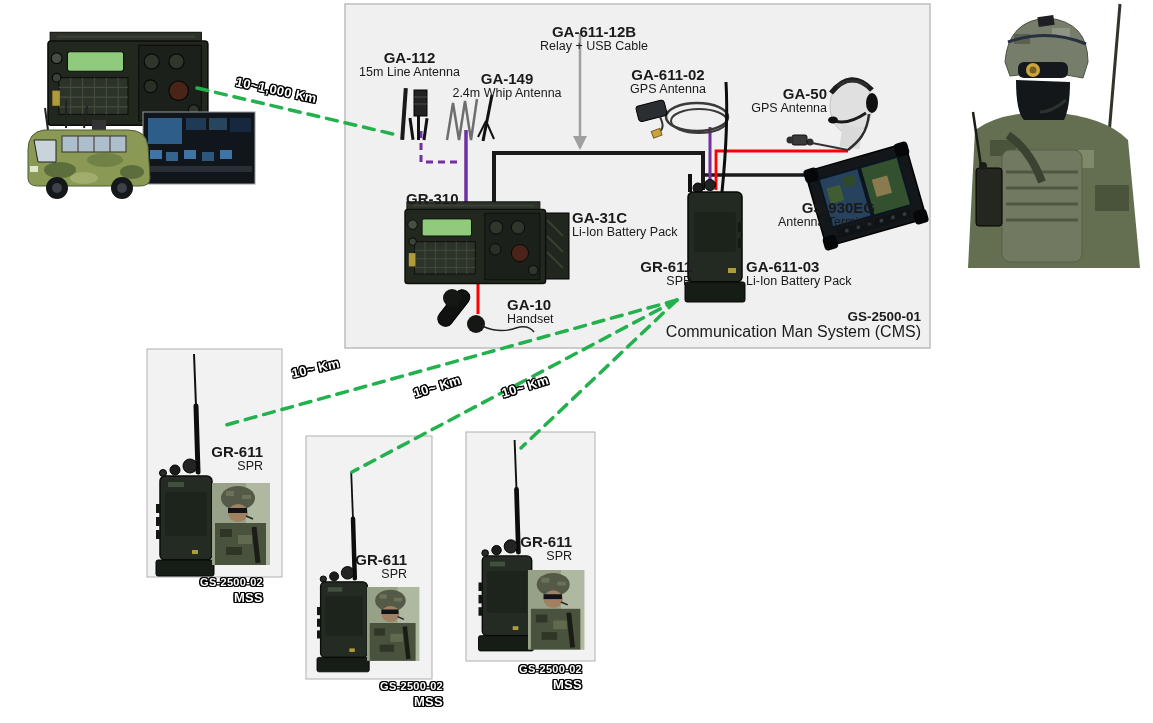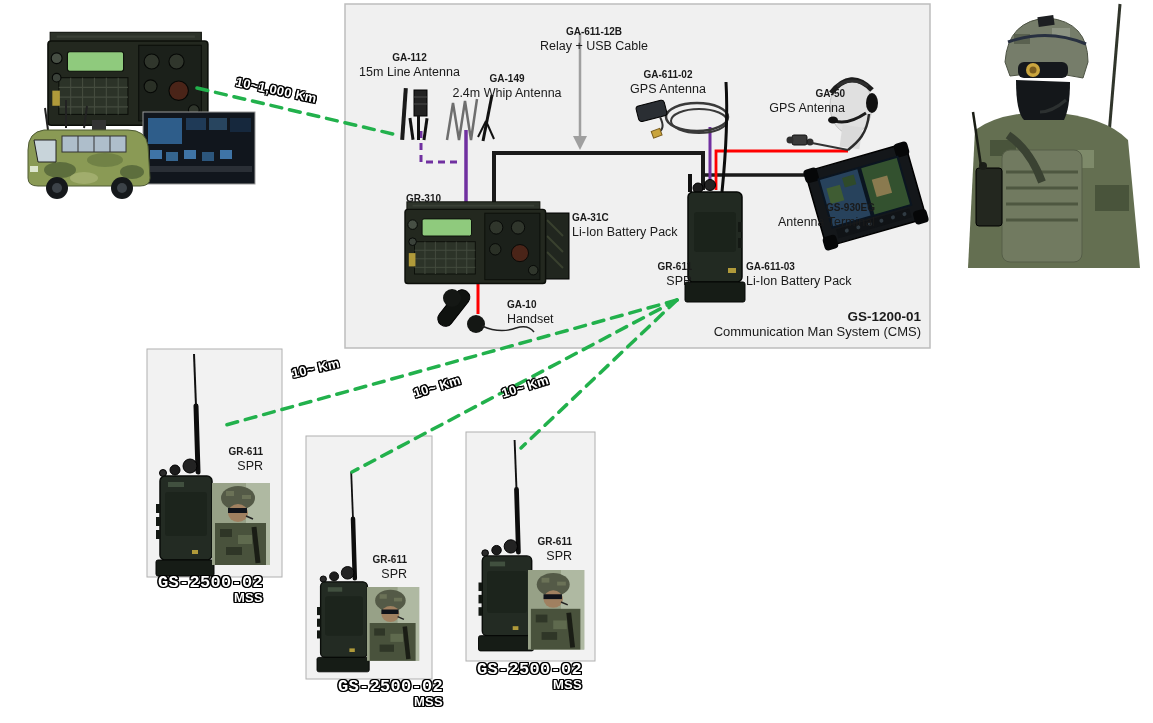--- a/index.html
+++ b/index.html
@@ -2,32 +2,32 @@
 <html><head>
 <meta charset="utf-8">
 <style>
   html,body{margin:0;padding:0;background:#fff;}
   body{width:1153px;height:723px;position:relative;overflow:hidden;
        font-family:"Liberation Sans",sans-serif;}
   #stage{position:absolute;inset:0;width:1153px;height:723px;}
   #art{position:absolute;left:0;top:0;}
   .lbl{position:absolute;color:#1a1a1a;font-size:12.5px;line-height:15px;
        white-space:nowrap;z-index:5;}
-  .lbl .model{font-weight:bold;font-size:10px;display:block;}
+  .lbl .model{font-weight:bold;font-size:15px;display:block;}
   .lbl .desc{display:block;}
   .center{text-align:center;}
   .right{text-align:right;}
   .big .model{font-size:13.5px;}
-  .big .desc{font-size:13px;}
+  .big .desc{font-size:16px;}
   .outl{color:#fff;font-weight:bold;font-size:13px;letter-spacing:.3px;
         text-shadow:-1.2px -1.2px 0 #000,1.2px -1.2px 0 #000,
                     -1.2px 1.2px 0 #000,1.2px 1.2px 0 #000,
                     -1.2px 0 0 #000,1.2px 0 0 #000,
                     0 -1.2px 0 #000,0 1.2px 0 #000;}
-  .outl .model{font-size:17px;font-family:Liberation Mono, monospace;}
+  .outl .model{font-size:11px;}
   .rng{transform-origin:left center;}
 </style>
 </head>
 <body>
 
 <div id="stage">
 
 <svg id="art" width="1153" height="723" viewBox="0 0 1153 723">
   <defs>
 
@@ -296,21 +296,21 @@
   <span class="desc">2.4m Whip Antenna</span>
 </div>
 <div class="lbl center" style="left:520px;top:24px;width:148px;">
   <span class="model">GA-611-12B</span>
   <span class="desc">Relay + USB Cable</span>
 </div>
 <div class="lbl center" style="left:612px;top:67px;width:112px;">
   <span class="model">GA-611-02</span>
   <span class="desc">GPS Antenna</span>
 </div>
-<div class="lbl right" style="left:740px;top:86px;width:105px;">
+<div class="lbl right" style="left:722px;top:86px;width:105px;">
   <span class="model">GA-50</span>
   <span class="desc">GPS Antenna</span>
 </div>
 <div class="lbl" style="left:406px;top:191px;">
   <span class="model">GR-310</span>
 </div>
 <div class="lbl" style="left:572px;top:210px;">
   <span class="model">GA-31C</span>
   <span class="desc">Li-Ion Battery Pack</span>
 </div>
@@ -324,21 +324,21 @@
 </div>
 <div class="lbl" style="left:746px;top:259px;">
   <span class="model">GA-611-03</span>
   <span class="desc">Li-Ion Battery Pack</span>
 </div>
 <div class="lbl right" style="left:740px;top:200px;width:135px;">
   <span class="model">GS-930EG</span>
   <span class="desc">Antenna Terminal</span>
 </div>
 <div class="lbl right big" style="left:580px;top:309px;width:341px;">
-  <span class="model">GS-1200-01</span>
+  <span class="model">GS-2500-01</span>
   <span class="desc">Communication Man System (CMS)</span>
 </div>
 
 <div class="lbl outl rng" style="left:236px;top:74px;transform:rotate(12deg);">10~1,000 Km</div>
 <div class="lbl outl rng" style="left:292px;top:366px;transform:rotate(-13deg);">10~ Km</div>
 <div class="lbl outl rng" style="left:414px;top:386px;transform:rotate(-17deg);">10~ Km</div>
 <div class="lbl outl rng" style="left:502px;top:386px;transform:rotate(-17deg);">10~ Km</div>
 
 <div class="lbl right" style="left:178px;top:444px;width:85px;">
   <span class="model">GR-611</span>

